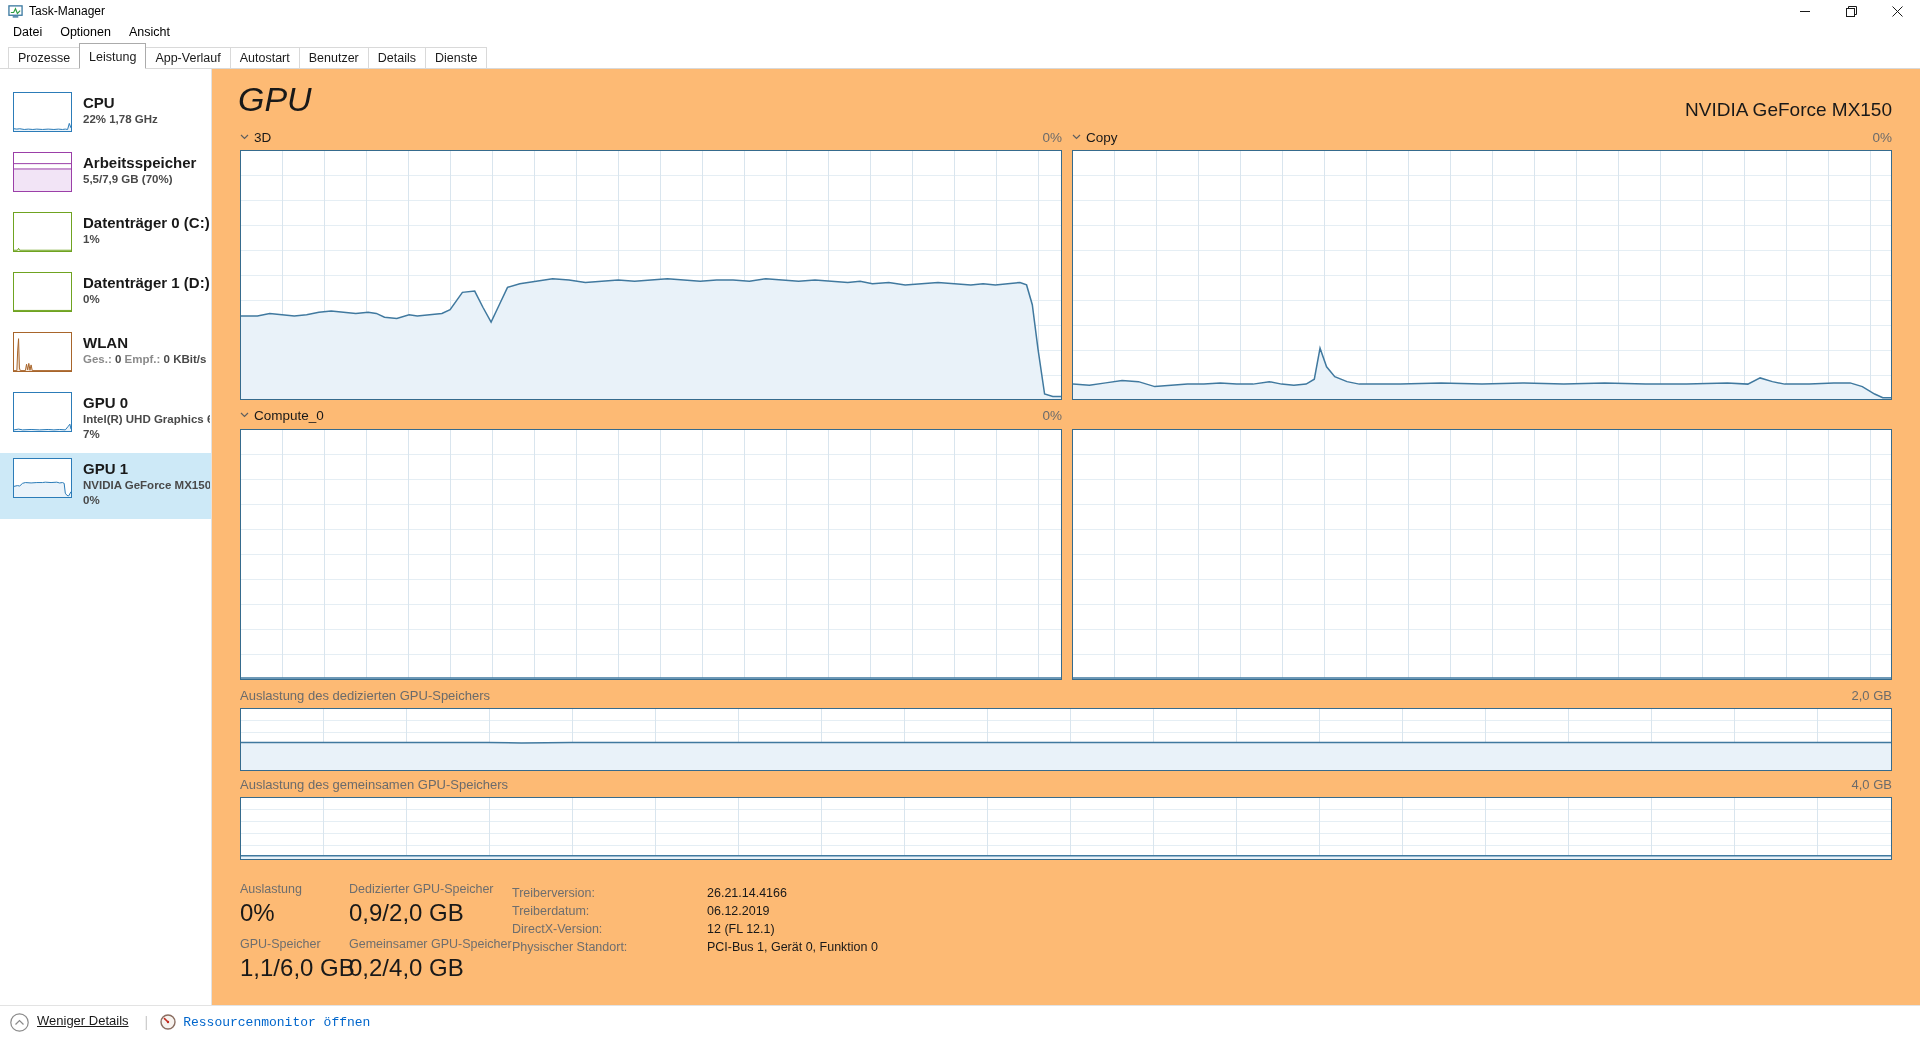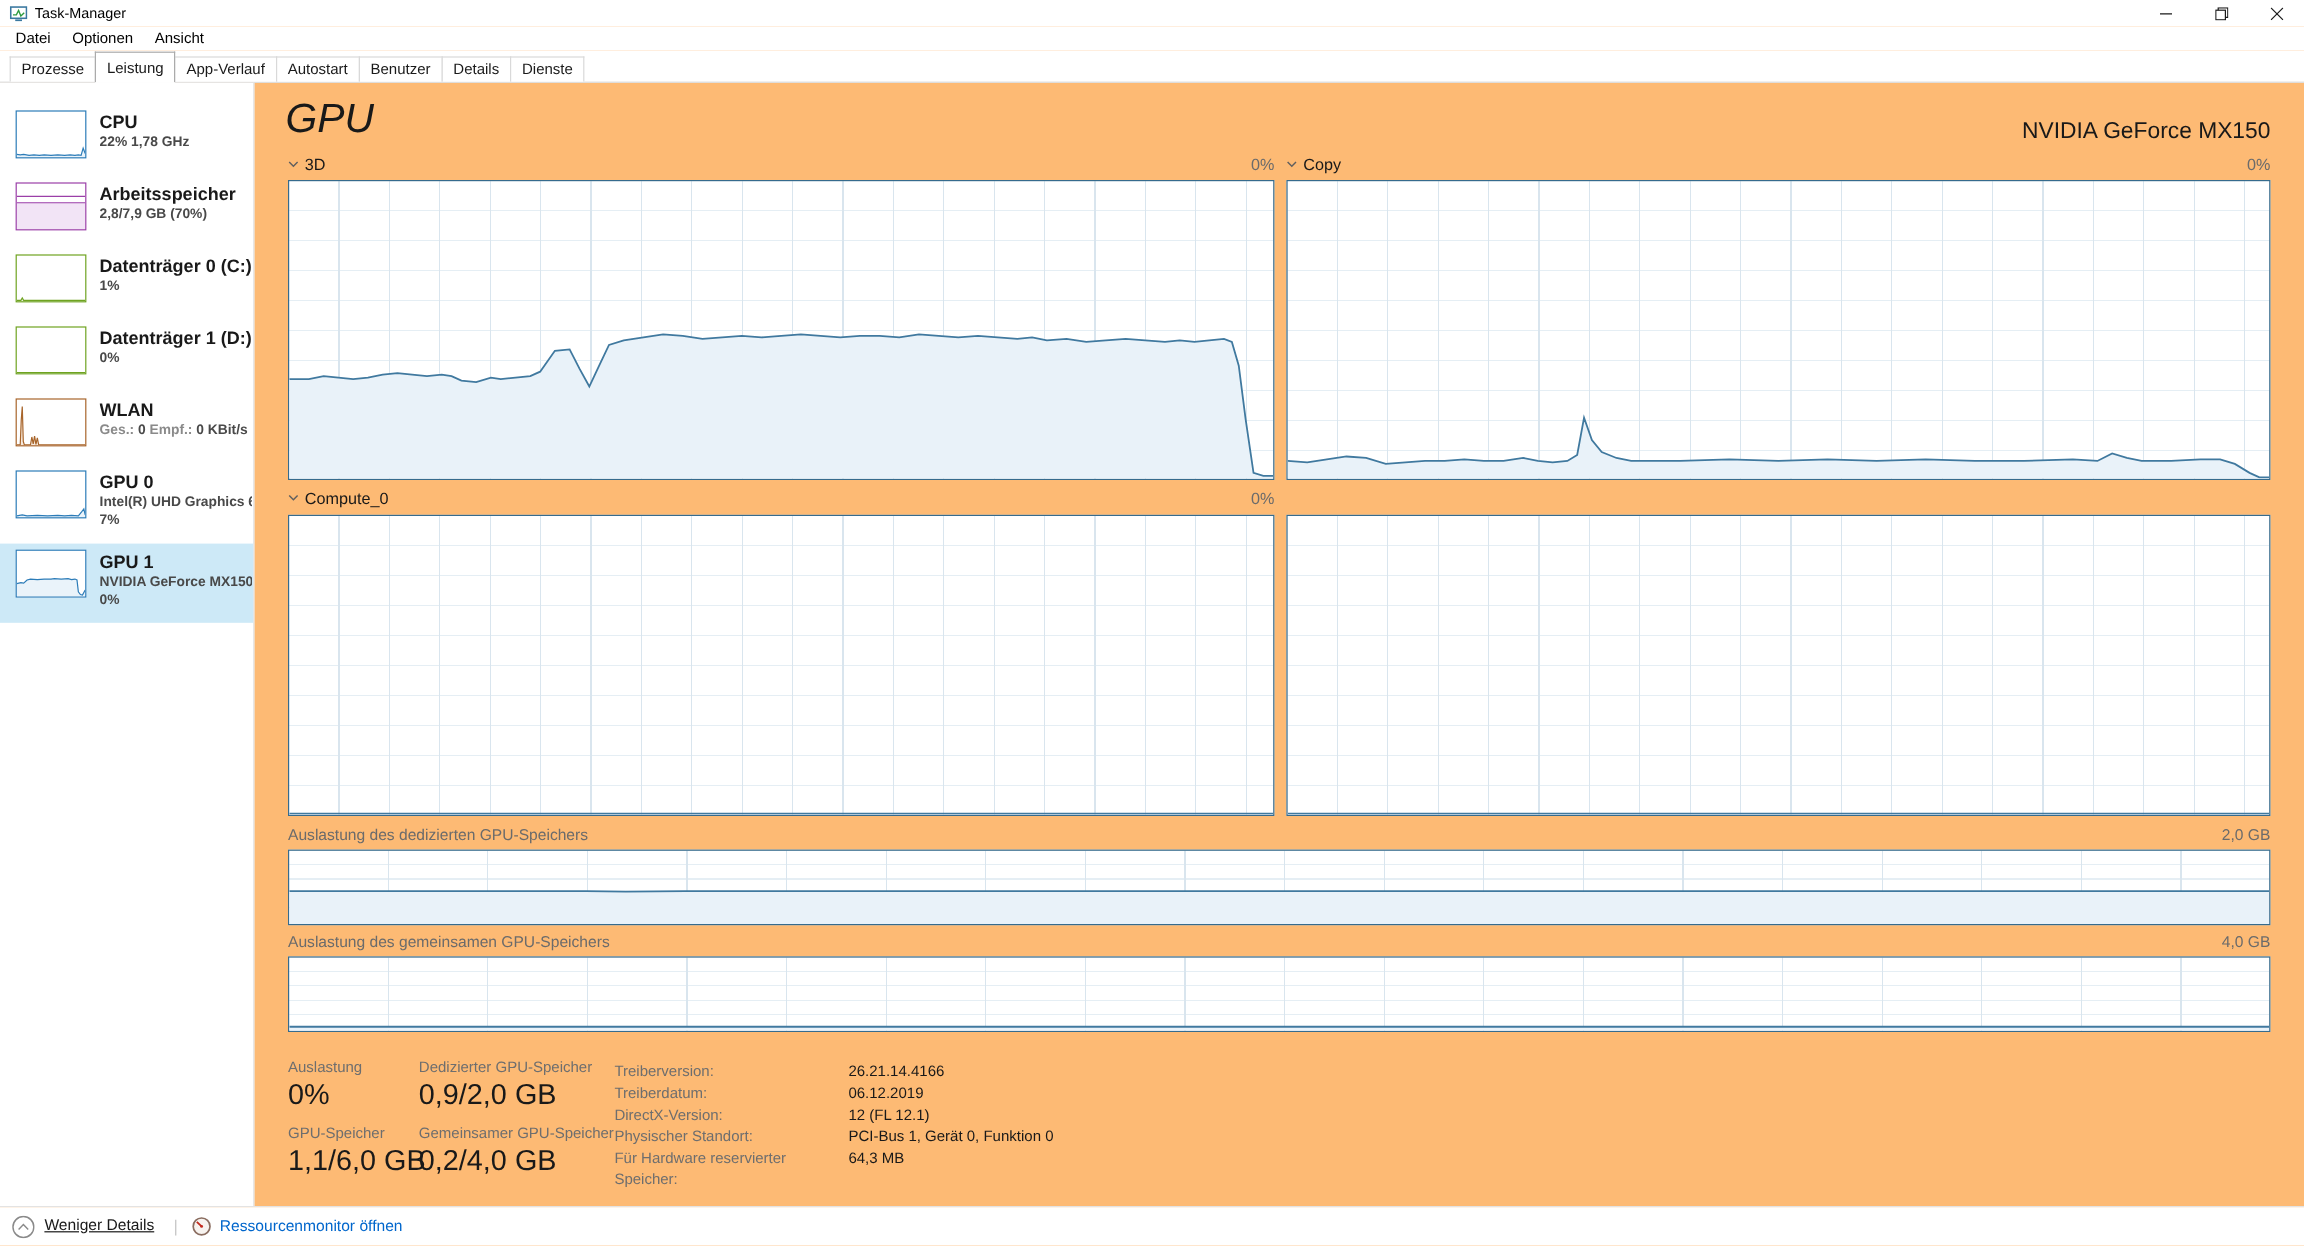--- a/index.html
+++ b/index.html
@@ -52,21 +52,21 @@
   .stat-value { font-size:24px; color:#191919; }
   .detail-row { display:flex; line-height:18px; font-size:12.5px; }
   .detail-label { width:195px; color:#6e6e6e; }
   .detail-value { color:#191919; }
   
   .footer-divider { position:absolute; left:0; right:0; top:1005px; height:1px; background:#e3e3e3; }
   .footer { position:absolute; left:0; right:0; top:1006px; height:32px; display:flex; align-items:center; padding-left:10px; background:#fff; }
   .footer-btn { display:flex; font-size:13px; color:#191919;text-decoration:underline; }
   .footer-btn svg { margin-right:8px; }
   .footer-sep { color:#c9c9c9; margin:0 12px 0 16px; font-size:14px; }
-  .footer-link { display:flex; align-items:flex-start; font-size:13px; }
+  .footer-link { display:flex; align-items:flex-end; font-size:13px;font-family:Liberation Mono, monospace; }
   .footer-link .link-text { margin-left:7px; }
 </style>
 </head>
 <body>
 
 <div id="app">
 
   <div class="titlebar">
     <svg class="app-icon" viewBox="0 0 16 16">
       <rect x="1" y="2" width="14" height="10" fill="#ffffff" stroke="#3a78a0" stroke-width="1.4"></rect>
@@ -127,21 +127,21 @@
     <div class="side-item">
       <div class="thumb" style="border-color: rgb(155, 63, 168);">
           <svg viewBox="0 0 100 100" preserveAspectRatio="none" style="position: absolute; left: 0px; top: 0px; width: 100%; height: 100%;">
             <path d="M0,100 L0.00,42.00 L100.00,42.00 L100,100 Z" fill="#f2e4f6" stroke="none"></path>
             <polyline points="0.00,42.00 100.00,42.00" fill="none" stroke="#9b3fa8" stroke-width="1" vector-effect="non-scaling-stroke"></polyline>
             <polyline points="0.00,28.00 100.00,28.00" fill="none" stroke="#9b3fa8" stroke-width="1" vector-effect="non-scaling-stroke"></polyline>
           </svg>
         </div>
       <div class="side-text">
         <div class="side-title">Arbeitsspeicher</div>
-        <div class="side-sub">2,8/7,9 GB (70%)</div>
+        <div class="side-sub">5,5/7,9 GB (70%)</div>
       </div>
     </div>
     <div class="side-item">
       <div class="thumb" style="border-color: rgb(111, 163, 33);">
           <svg viewBox="0 0 100 100" preserveAspectRatio="none" style="position: absolute; left: 0px; top: 0px; width: 100%; height: 100%;">
             <path d="M0,100 L0.00,98.00 L6.00,98.00 L8.00,93.00 L10.00,98.00 L100.00,98.00 L100,100 Z" fill="#eef5e2" stroke="none"></path>
             <polyline points="0.00,98.00 6.00,98.00 8.00,93.00 10.00,98.00 100.00,98.00" fill="none" stroke="#6fa321" stroke-width="1" vector-effect="non-scaling-stroke"></polyline>
           </svg>
         </div>
       <div class="side-text">
@@ -317,24 +317,20 @@
       <span class="detail-value">06.12.2019</span>
     </div>
     <div class="detail-row">
       <span class="detail-label">DirectX-Version:</span>
       <span class="detail-value">12 (FL 12.1)</span>
     </div>
     <div class="detail-row">
       <span class="detail-label">Physischer Standort:</span>
       <span class="detail-value">PCI-Bus 1, Gerät 0, Funktion 0</span>
     </div>
-    <div class="detail-row">
-      <span class="detail-label">Für Hardware reservierter Speicher:</span>
-      <span class="detail-value">64,3 MB</span>
-    </div>
   </div>
 
   <div class="footer-divider"></div>
   <div class="footer">
     <div class="footer-btn">
       <svg width="19" height="19" viewBox="0 0 19 19">
         <circle cx="9.5" cy="9.5" r="8.7" fill="none" stroke="#8a8a8a" stroke-width="1.2"></circle>
         <polyline points="5.5,11.5 9.5,7.5 13.5,11.5" fill="none" stroke="#8a8a8a" stroke-width="1.2"></polyline>
       </svg>
       <span>Weniger Details</span>

